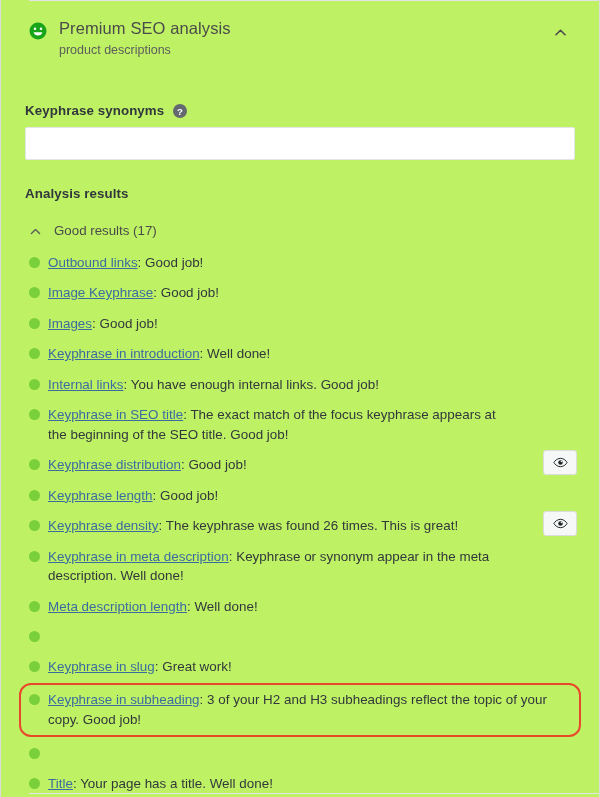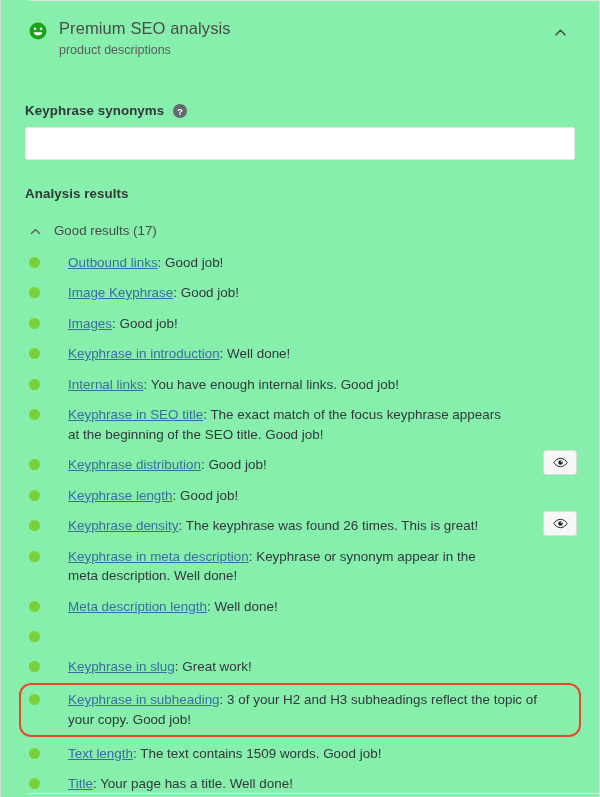--- a/index.html
+++ b/index.html
@@ -16,21 +16,21 @@
     overflow: hidden;
   }
 
   .panel {
     position: relative;
     width: 600px;
     height: 797px;
     box-sizing: border-box;
     border-left: 1px solid #dcdcde;
     border-right: 1px solid #dcdcde;
-    background: #86efac;
+    background: #bef264;
   }
 
   .top-rule {
     position: absolute;
     top: 0;
     left: 28px;
     right: 0;
     height: 1px;
     background: #e2e4e7;
   }
@@ -174,21 +174,21 @@
   .bullet {
     width: 11px;
     height: 11px;
     border-radius: 50%;
     background: #7ad03a;
     flex: 0 0 11px;
     margin-top: 4px;
     margin-left: 4px;
   }
   .result-text {
-    margin-left: 28px;
+    margin-left: 8px;
     font-size: 13.4px;
     line-height: 19.5px;
     color: #32373c;
     padding-right: 74px;
     letter-spacing: 0.02px;
   }
   .result-item.highlighted .result-text {
     padding-right: 26px;
   }
   .result-link {
@@ -337,21 +337,20 @@
         <li class="result-item">
           <span class="bullet" style="background: rgb(122, 208, 58);"></span>
           <span class="result-text"><a class="result-link">Keyphrase in slug</a><span>: Great work!</span></span>
         </li>
         <li class="result-item highlighted">
           <span class="bullet" style="background: rgb(122, 208, 58);"></span>
           <span class="result-text"><a class="result-link">Keyphrase in subheading</a><span>: 3 of your H2 and H3 subheadings reflect the topic of your copy. Good job!</span></span>
         </li>
         <li class="result-item">
           <span class="bullet" style="background: rgb(122, 208, 58);"></span>
-          <span class="result-text"><a class="result-link">Text length</a><span>: The text contains 1509 words. Good job!</span></span>
         </li>
         <li class="result-item">
           <span class="bullet" style="background: rgb(122, 208, 58);"></span>
           <span class="result-text"><a class="result-link">Title</a><span>: Your page has a title. Well done!</span></span>
         </li>
       </ul>
 
   </div>
 
   <div class="bottom-rule"></div>

